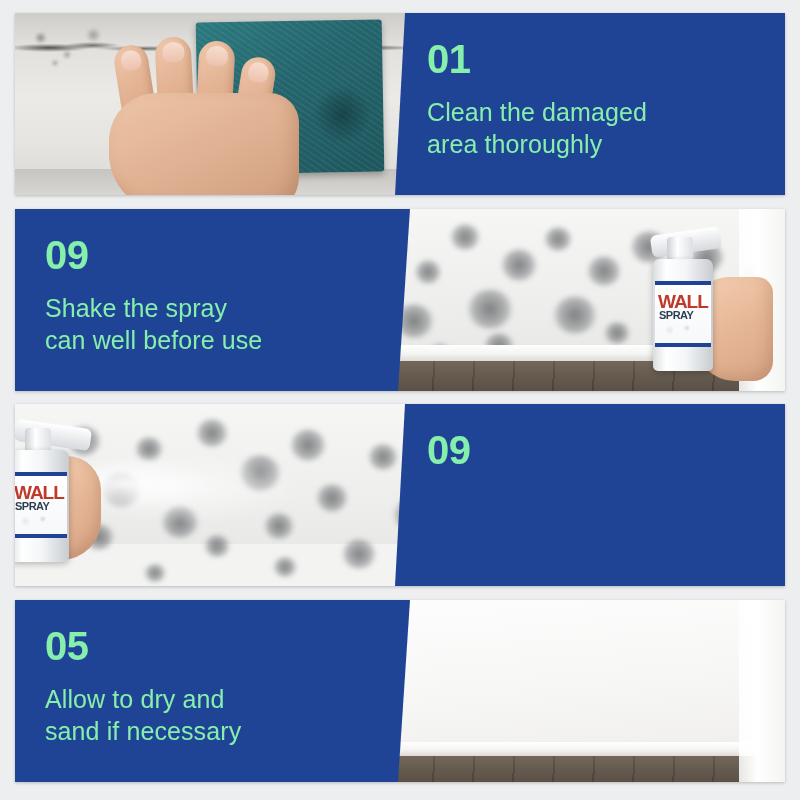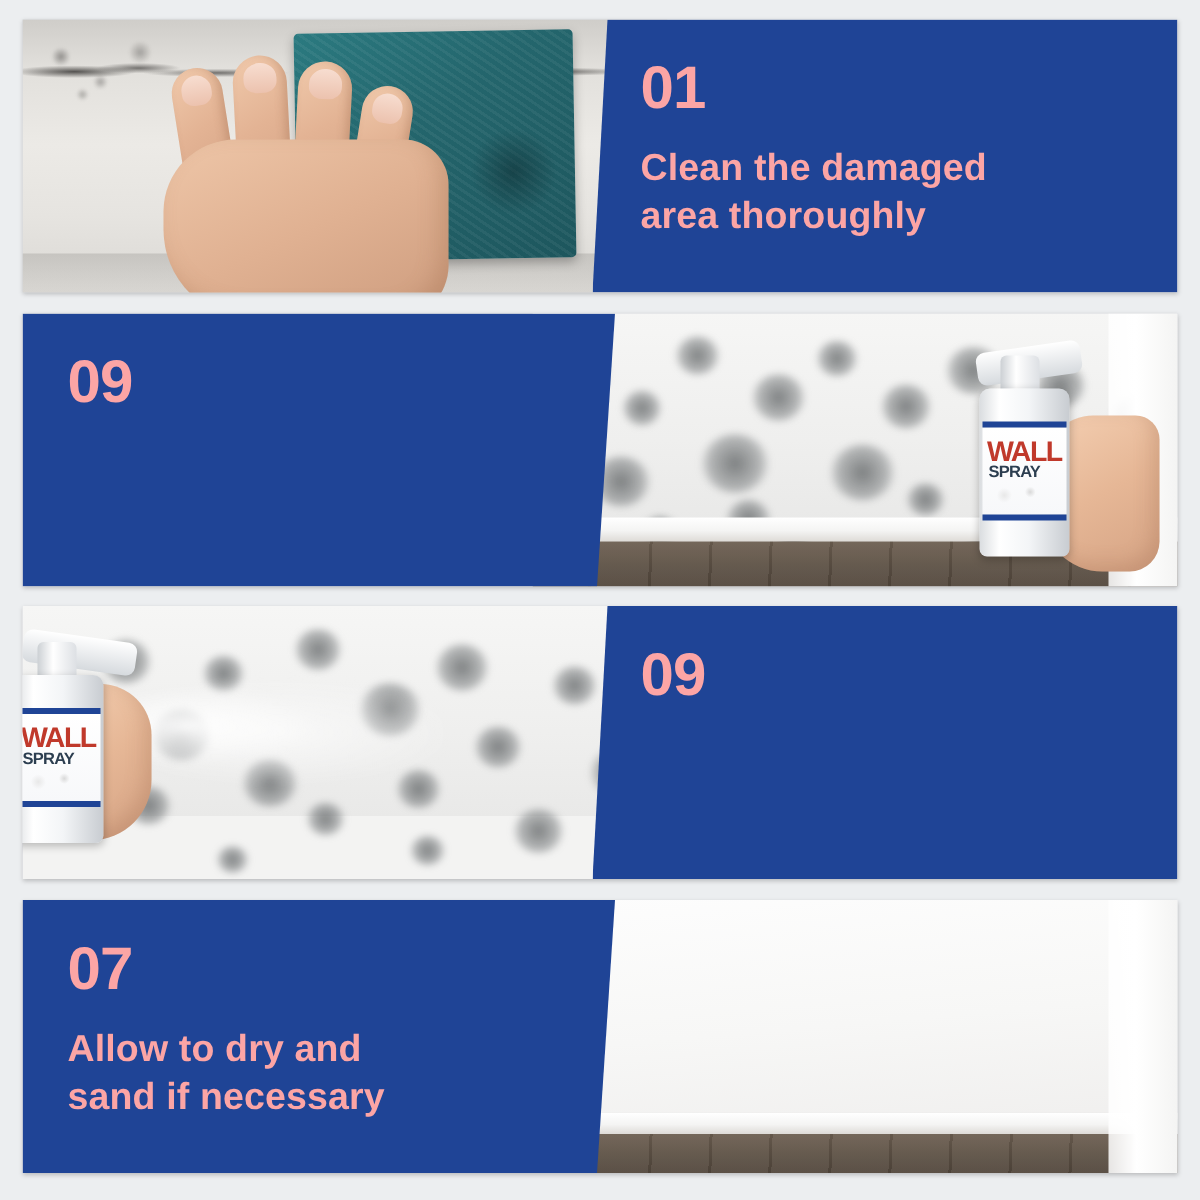--- a/index.html
+++ b/index.html
@@ -38,21 +38,21 @@
     overflow: hidden;
   }
   .photo.left  { left: 0; }
   .photo.right { right: 0; }
 
   
   .bluepane {
     position: absolute;
     top: 0; bottom: 0;
     background: #1f4496;
-    color: #fca5a5;
+    color: #86efac;
   }
   
   .bluepane.at-right {
     right: 0;
     width: 390px;
     clip-path: polygon(10px 0, 100% 0, 100% 100%, 0 100%);
     padding-left: 32px;
   }
   
   .bluepane.at-left {
@@ -73,21 +73,21 @@
     font-size: 40px;
     font-weight: 700;
     line-height: 1;
     letter-spacing: -0.5px;
     font-family: "Liberation Sans", sans-serif;
     margin-bottom: 18px;
   }
   .step-text {
     font-size: 25px;
     line-height: 1.26;
-    font-weight: 700;
+    font-weight: 400;
     letter-spacing: 0.1px;
     white-space: pre-line;
   }
 
   
   .wall-crack {
     position: absolute; inset: 0;
     background:
       linear-gradient(180deg,#cfcdc9 0%,#e2e0dc 18%,#eceae6 46%,#e6e4e0 72%,#dad8d4 100%);
   }
@@ -357,20 +357,22 @@
             <span class="label-word2">SPRAY</span>
             <span class="label-dots"></span>
           </div>
         </div>
       </div>
     </div>
 
     <div class="bluepane at-left">
       <div class="bluepane-inner">
         <div class="step-num">09</div>
+        <div class="step-text">Shake the spray
+can well before use</div>
       </div>
     </div>
   </div>
 
   <div class="panel panel-3">
 
     <div class="photo left">
       <div class="moldwall">
         <div class="wallface"></div>
         <div class="mold-spots">
@@ -422,20 +424,20 @@
       <div class="cleanwall">
         <div class="wallface"></div>
         <div class="baseboard"></div>
         <div class="floor"></div>
         <div class="corner-wall"></div>
       </div>
     </div>
 
     <div class="bluepane at-left">
       <div class="bluepane-inner">
-        <div class="step-num">07</div>
+        <div class="step-num">05</div>
         <div class="step-text">Allow to dry and
 sand if necessary</div>
       </div>
     </div>
   </div>
 
 </div>
 
 </body></html>

